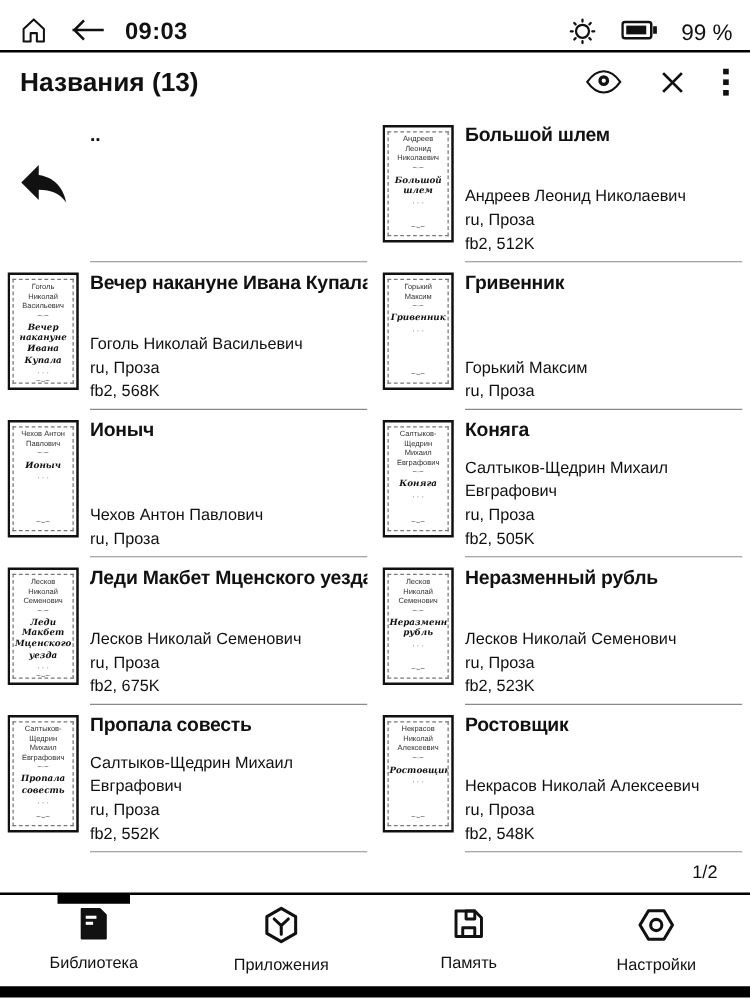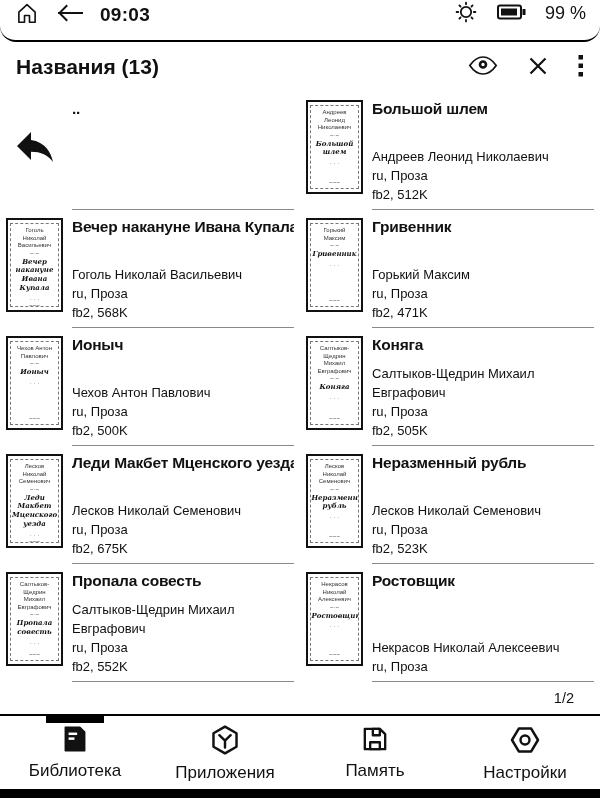--- a/index.html
+++ b/index.html
@@ -1,21 +1,21 @@
 <!DOCTYPE html>
 <html><head>
 <meta charset="utf-8">
 <style>
   html,body{margin:0;padding:0;}
   body{
     width:600px;height:800px;background:#fff;color:#111;
     font-family:"Liberation Sans",sans-serif;overflow:hidden;position:relative;
   }
   
-  .status-bar{height:42px;border-bottom:2px solid #000;display:flex;align-items:flex-start;padding:0 14px;box-sizing:border-box;border-radius:16px;}
+  .status-bar{height:42px;border-bottom:2px solid #000;display:flex;align-items:flex-end;padding:0 14px;box-sizing:border-box;}
   .sb-left{display:flex;align-items:center;gap:16px;}
   .sb-time{font-size:19px;font-weight:700;letter-spacing:.3px;}
   .sb-right{margin-left:auto;display:flex;align-items:center;gap:19px;}
   .sb-batt-text{font-size:18px;}
   .icon-btn{display:flex;align-items:center;justify-content:center;background:none;border:none;padding:0;cursor:pointer;}
   
   .header{height:50px;display:flex;align-items:center;padding:12px 16px;box-sizing:border-box;}
   .header-title{font-size:21px;font-weight:700;}
   .header-icons{margin-left:auto;display:flex;align-items:center;gap:28px;}
   
@@ -33,21 +33,21 @@
   .meta{margin-top:auto;font-size:13px;line-height:19px;}
   .up-arrow-slot{width:57px;flex:none;display:flex;justify-content:center;}
   .up-arrow-slot svg{margin-top:22px;}
   
   .pagination{height:32px;display:flex;align-items:center;justify-content:flex-end;padding-right:26px;font-size:14.5px;box-sizing:border-box;}
   
   .nav{height:75px;border-top:2px solid #000;display:flex;box-sizing:border-box;}
   .nav-item{flex:1;position:relative;display:flex;flex-direction:column;align-items:center;padding-top:8px;cursor:pointer;}
   .nav-indicator{position:absolute;top:0;left:50%;transform:translateX(-50%);width:58px;height:7px;background:#000;display:none;}
   .nav-item.active .nav-indicator{display:block;}
-  .nav-label{font-size:17px;margin-top:3px;}
+  .nav-label{font-size:13px;margin-top:3px;}
   .bottom-strip{height:9px;background:#000;width:100%;}
 </style>
 </head>
 <body>
 
 <div class="status-bar">
   <div class="sb-left">
     <button class="icon-btn">
       <span>
         <svg width="26" height="26" viewBox="0 0 24 24" fill="none" stroke="#111" stroke-width="1.5" stroke-linejoin="round">
@@ -173,40 +173,38 @@
         <div class="cover-title">Гривенник</div>
         <div class="cover-dots">· · ·</div>
         <div class="cover-squiggle">~⌣~</div>
       </div>
     </div>
     <div class="cell-text">
       <div class="book-title">Гривенник</div>
       <div class="meta">
         <div>Горький Максим</div>
         <div>ru, Проза</div>
-        <div>fb2, 471K</div>
       </div>
     </div>
   </div>
     <div class="cell">
     <div class="cover">
       <div class="cover-inner">
         <div class="cover-author">Чехов Антон Павлович</div>
         <div class="cover-flourish">~·~</div>
         <div class="cover-title">Ионыч</div>
         <div class="cover-dots">· · ·</div>
         <div class="cover-squiggle">~⌣~</div>
       </div>
     </div>
     <div class="cell-text">
       <div class="book-title">Ионыч</div>
       <div class="meta">
         <div>Чехов Антон Павлович</div>
         <div>ru, Проза</div>
-        <div>fb2, 500K</div>
       </div>
     </div>
   </div>
     <div class="cell">
     <div class="cover">
       <div class="cover-inner">
         <div class="cover-author">Салтыков-Щедрин Михаил Евграфович</div>
         <div class="cover-flourish">~·~</div>
         <div class="cover-title">Коняга</div>
         <div class="cover-dots">· · ·</div>
@@ -287,20 +285,21 @@
         <div class="cover-title">Ростовщик</div>
         <div class="cover-dots">· · ·</div>
         <div class="cover-squiggle">~⌣~</div>
       </div>
     </div>
     <div class="cell-text">
       <div class="book-title">Ростовщик</div>
       <div class="meta">
         <div>Некрасов Николай Алексеевич</div>
         <div>ru, Проза</div>
+        <div>fb2, 548K</div>
       </div>
     </div>
   </div>
   </div>
 
 <div class="pagination">
   <span>1/2</span>
 </div>
 
 <div class="nav">

